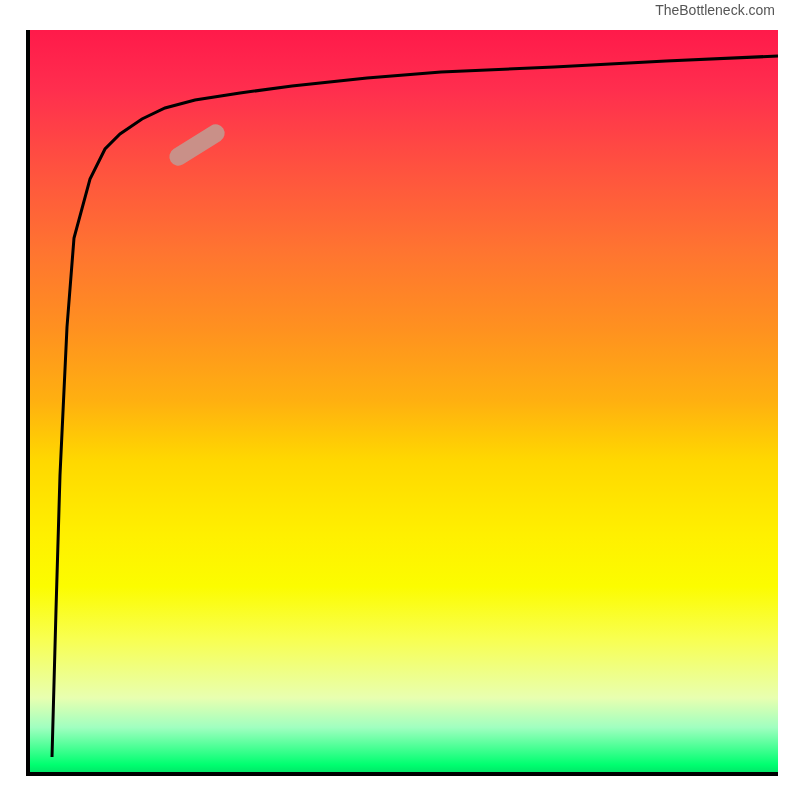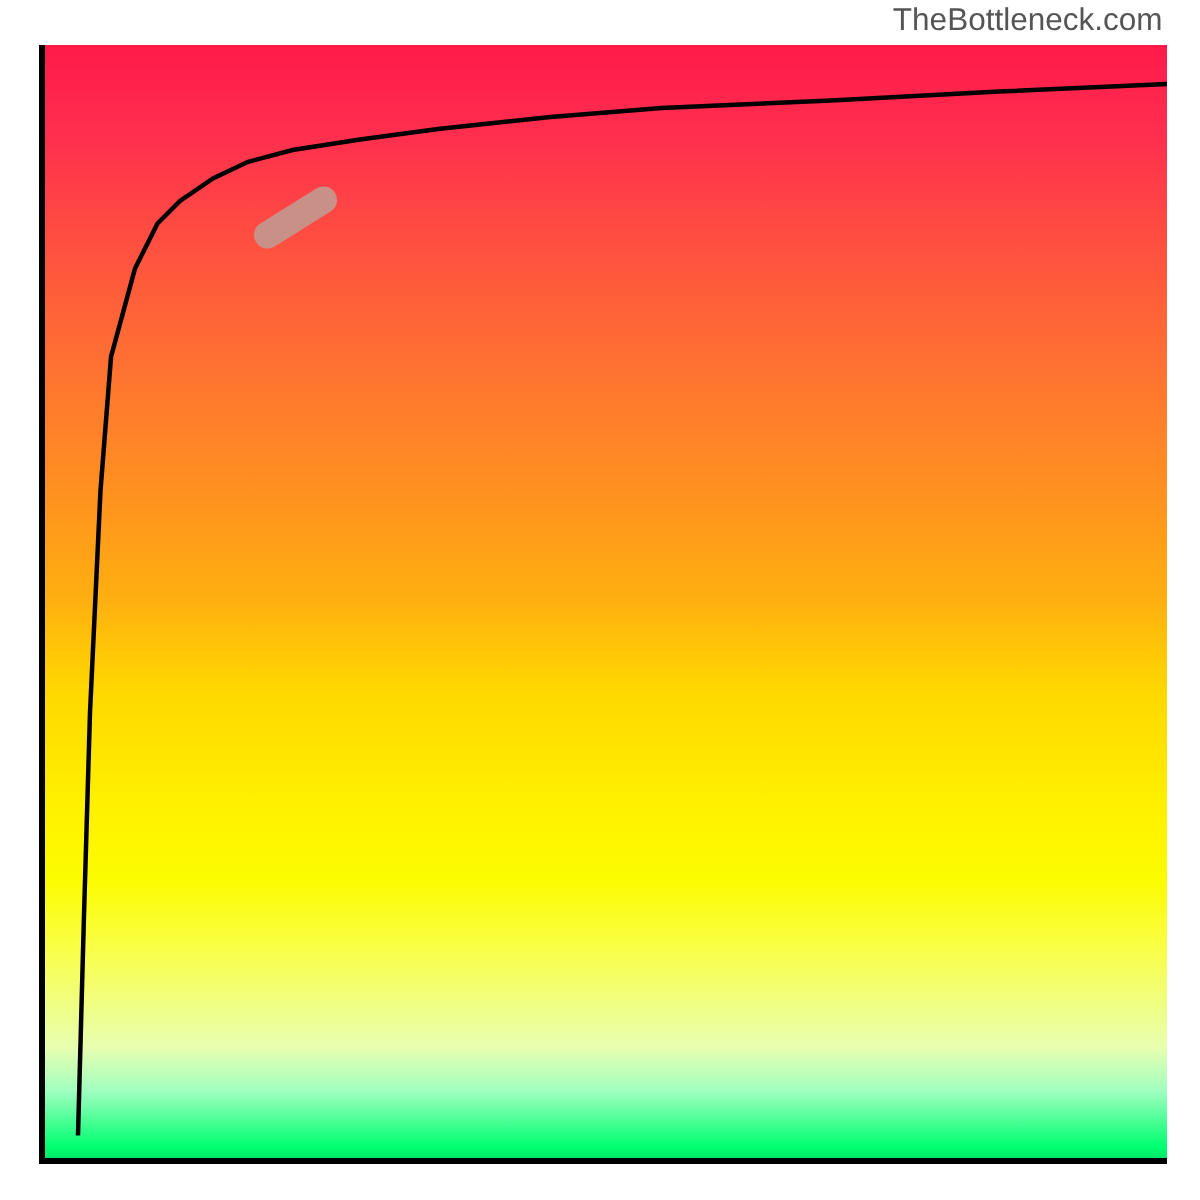--- a/index.html
+++ b/index.html
@@ -11,21 +11,21 @@
       width: 800px;
       height: 800px;
       background: #ffffff;
       font-family: Arial, sans-serif;
       position: relative;
     }
     .watermark {
       position: absolute;
       top: 2px;
       right: 25px;
-      font-size: 21px;
+      font-size: 14px;
       color: #555555;
       font-weight: normal;
       z-index: 10;
     }
     .chart-container {
       position: absolute;
       top: 30px;
       left: 26px;
       width: 752px;
       height: 746px;

